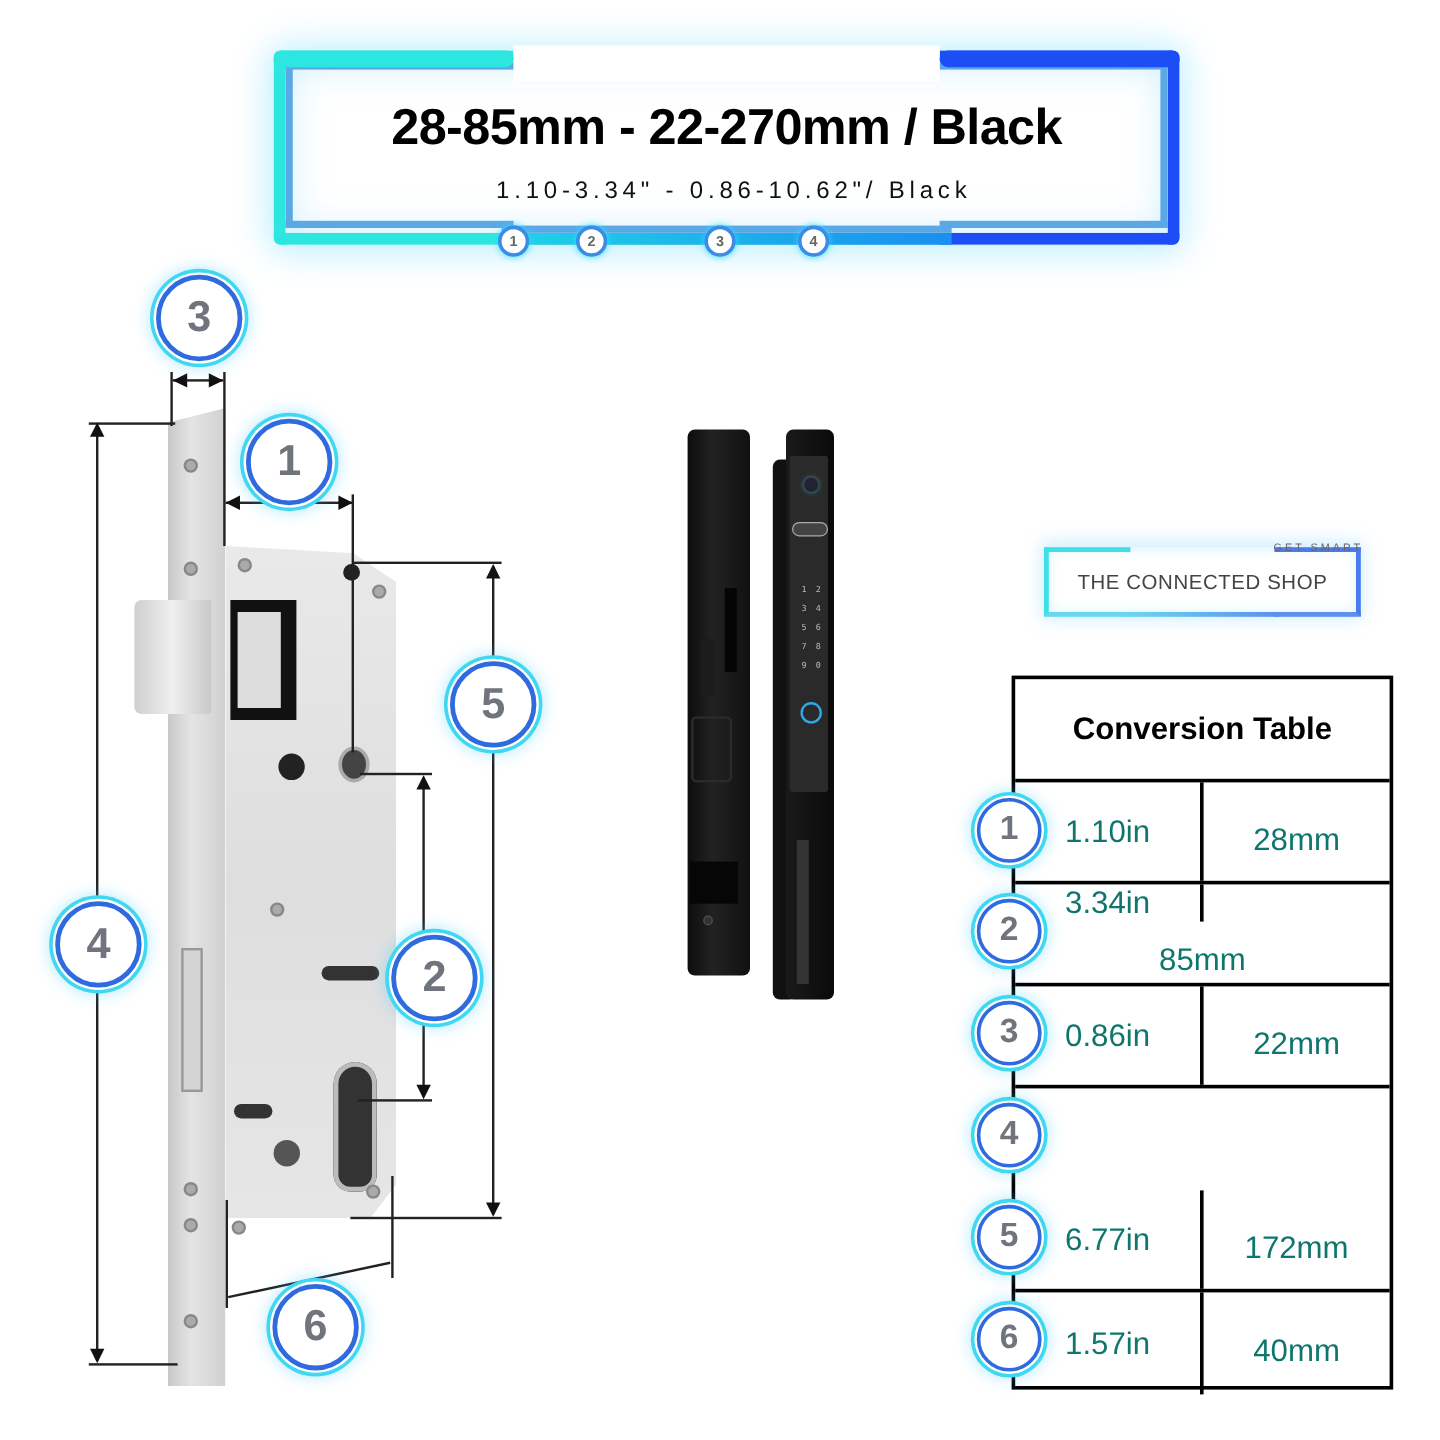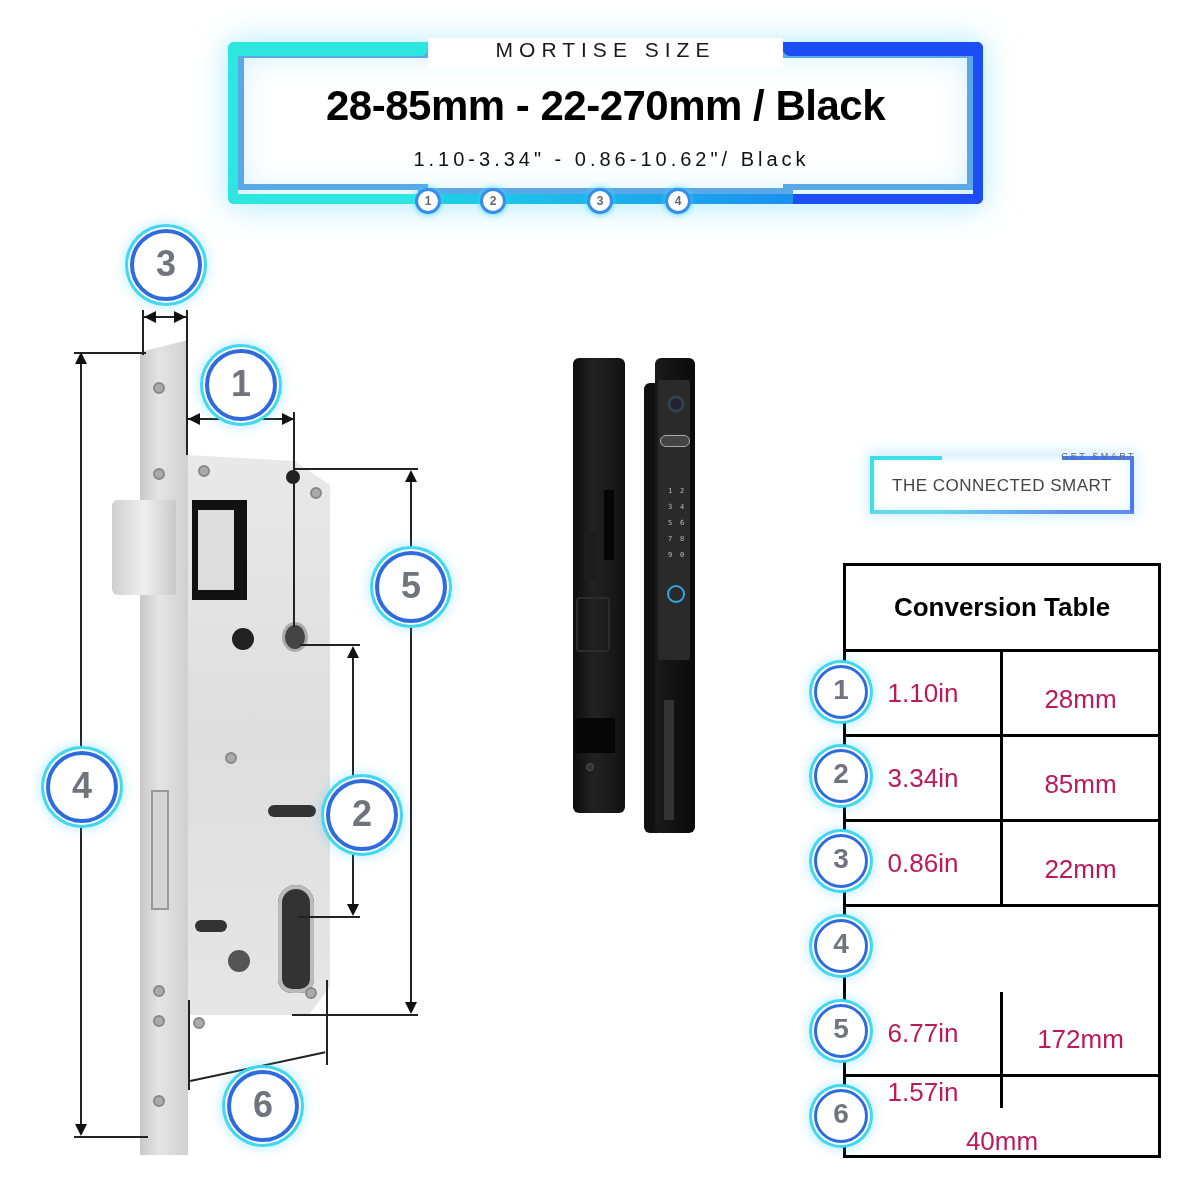--- a/index.html
+++ b/index.html
@@ -96,40 +96,39 @@
   .brand-kicker { position: absolute; left: 0; right: 0; top: 3px; text-align: right; font-size: 9px; letter-spacing: 2.5px; color: #666; }
   .brand-name { position: absolute; left: 0; right: 0; top: 28px; text-align: center; font-size: 17px; letter-spacing: 0.5px; color: #444; }
 
   
   .ctable { position: absolute; left: 843px; top: 563px; width: 318px; height: 595px;
     border: 3px solid #000; border-collapse: collapse; }
   .ctable-head { position: absolute; left: 0; top: 0; width: 100%; height: 86px;
     display: flex; align-items: center; justify-content: center; font-weight: bold; font-size: 26px; border-bottom: 3px solid #000; }
   .crow { position: absolute; left: 0; width: 100%; height: 85px; display: flex; border-bottom: 3px solid #000; }
   .crow:last-child { border-bottom: none; }
-  .ccell { display: flex; align-items: center; justify-content: center; font-size: 26px; color: #be185d; }
+  .ccell { display: flex; align-items: center; justify-content: center; font-size: 26px; color: #0f766e; }
   .ccell.in { width: 157px; border-right: 3px solid #000; padding-left: 0; }
   .ccell.mm { flex: 1; margin-top: 12px; }
 </style>
 </head>
 <body>
 
 <div class="hdr">
   <div class="hdr-glow"></div>
   <div class="hdr-frame-l"></div>
   <div class="hdr-frame-l-in"></div>
   <div class="hdr-frame-r"></div>
   <div class="hdr-frame-r-in"></div>
   <div class="hdr-topgap"></div>
   <div class="hdr-cap-l"></div>
   <div class="hdr-cap-r"></div>
   <div class="hdr-bottom"></div>
   <div class="hdr-bottom-in"></div>
 
-  <div class="hdr-kicker">MORTISE SIZE</div>
   <div class="hdr-title">28-85mm - 22-270mm / Black</div>
   <div class="hdr-sub">1.10-3.34" - 0.86-10.62"/ Black</div>
 
   <div class="hdr-dots">
     <div class="mini-badge" style="left:187px;">1</div>
     <div class="mini-badge" style="left:252px;">2</div>
     <div class="mini-badge" style="left:359px;">3</div>
     <div class="mini-badge" style="left:437px;">4</div>
   </div>
 </div>
@@ -229,43 +228,43 @@
   <div class="lock-fp"></div>
   <div class="lock-handle"></div>
 </div>
 
 <div class="brand">
   <div class="brand-glow"></div>
   <div class="brand-l"></div>
   <div class="brand-r"></div>
   <div class="brand-bottom"></div>
   <div class="brand-kicker">GET SMART</div>
-  <div class="brand-name">THE CONNECTED SMART</div>
+  <div class="brand-name">THE CONNECTED SHOP</div>
 </div>
 
 <div class="ctable">
   <div class="ctable-head">Conversion Table</div>
 
   <div class="crow" style="top:86px;">
     <div class="ccell in">1.10in</div>
     <div class="ccell mm">28mm</div>
   </div>
-  <div class="crow" style="top:171px;">
+  <div class="crow" style="top:171px;flex-direction:column;">
     <div class="ccell in">3.34in</div>
     <div class="ccell mm">85mm</div>
   </div>
   <div class="crow" style="top:256px;">
     <div class="ccell in">0.86in</div>
     <div class="ccell mm">22mm</div>
   </div>
   <div class="crow" style="top:426px;">
     <div class="ccell in">6.77in</div>
     <div class="ccell mm">172mm</div>
   </div>
-  <div class="crow" style="top:511px;border-bottom:none;flex-direction:column;">
+  <div class="crow" style="top:511px;border-bottom:none;">
     <div class="ccell in">1.57in</div>
     <div class="ccell mm">40mm</div>
   </div>
 </div>
 
 <div class="badge sm" style="left:814px;top:665px;">1</div>
 <div class="badge sm" style="left:814px;top:749px;">2</div>
 <div class="badge sm" style="left:814px;top:834px;">3</div>
 <div class="badge sm" style="left:814px;top:919px;">4</div>
 <div class="badge sm" style="left:814px;top:1004px;">5</div>

